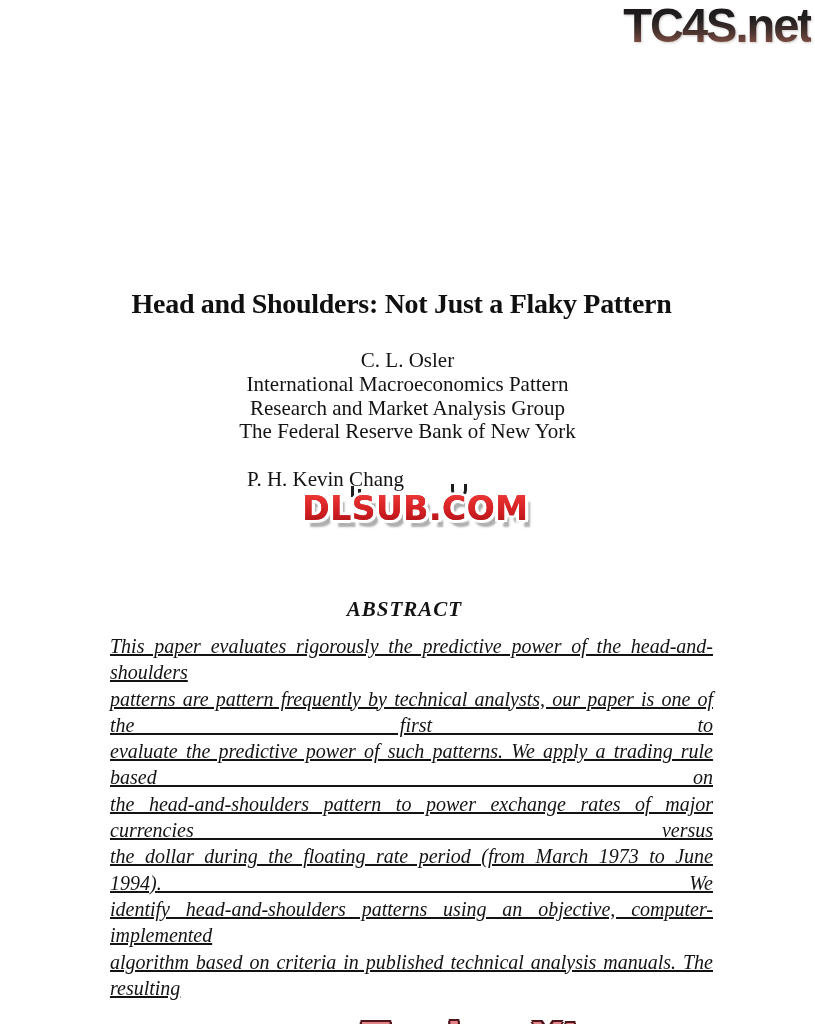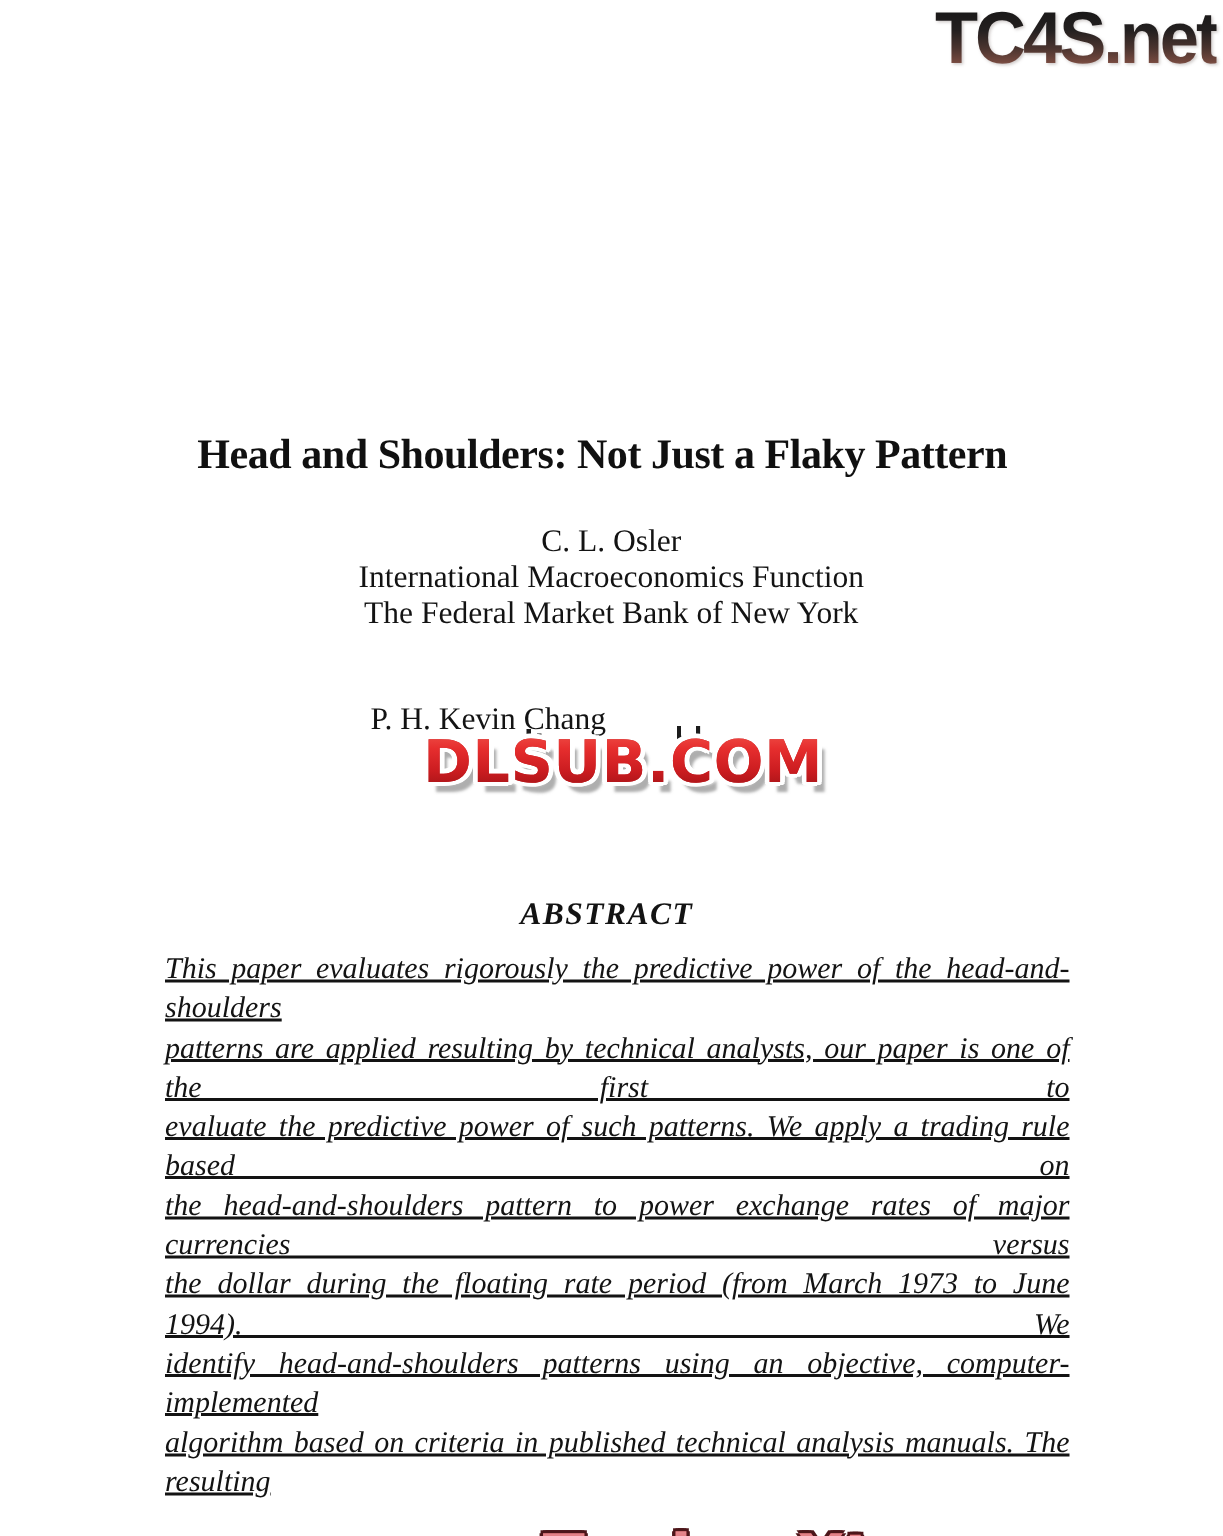--- a/index.html
+++ b/index.html
@@ -92,21 +92,21 @@
 
   
   .wm-mid {
     position: absolute;
     top: 484px;
     left: 50%;
     transform: translateX(calc(-50% + 8px));
     z-index: 2;
     font-family: "DejaVu Sans", sans-serif;
     font-weight: 700;
-    font-size: 39px;
+    font-size: 33px;
     line-height: 50px;
     letter-spacing: 0.5px;
     white-space: nowrap;
   }
   .wm-mid .layer-top {
     position: absolute; left: 0; top: 0;
     background: linear-gradient(180deg,
       #f25a50 0%, #e62e2e 30%, #cb1c20 60%, #971014 92%);
     -webkit-background-clip: text;
     background-clip: text;
@@ -204,42 +204,43 @@
 <body>
 
 <div class="page">
 
   <div class="wm-top">TC4S.net</div>
 
   <h1 class="doc-title scan-text">Head and Shoulders: Not Just a Flaky Pattern</h1>
 
   <div class="author-block scan-text">
     <div>C. L. Osler</div>
-    <div>International Macroeconomics Function</div>
-    <div>The Federal Market Bank of New York</div>
+    <div>International Macroeconomics Pattern</div>
+    <div>Research and Market Analysis Group</div>
+    <div>The Federal Reserve Bank of New York</div>
   </div>
 
   <div class="author2 scan-text">P. H. Kevin Chang</div>
 
   <div class="frags">
     <div class="frag-stroke-1"></div>
     <div class="frag-stroke-2"></div>
     <div class="frag-u-shape"></div>
   </div>
 
   <div class="wm-mid">
     <span class="layer-base">DLSUB.COM</span>
     <span class="layer-top">DLSUB.COM</span>
   </div>
 
   <div class="abs-heading scan-text">ABSTRACT</div>
 
   <div class="abstract scan-text">
     <div class="abs-line">This paper evaluates rigorously the predictive power of the head-and-shoulders</div>
-    <div class="abs-line">patterns are applied resulting by technical analysts, our paper is one of the first to</div>
+    <div class="abs-line">patterns are pattern frequently by technical analysts, our paper is one of the first to</div>
     <div class="abs-line">evaluate the predictive power of such patterns. We apply a trading rule based on</div>
     <div class="abs-line">the head-and-shoulders pattern to power exchange rates of major currencies versus</div>
     <div class="abs-line">the dollar during the floating rate period (from March 1973 to June 1994). We</div>
     <div class="abs-line">identify head-and-shoulders patterns using an objective, computer-implemented</div>
     <div class="abs-line">algorithm based on criteria in published technical analysis manuals. The resulting</div>
 
   </div>
 
   <div class="wm-bottom">
     <span class="layer-white">TradersXtreme.com</span>

